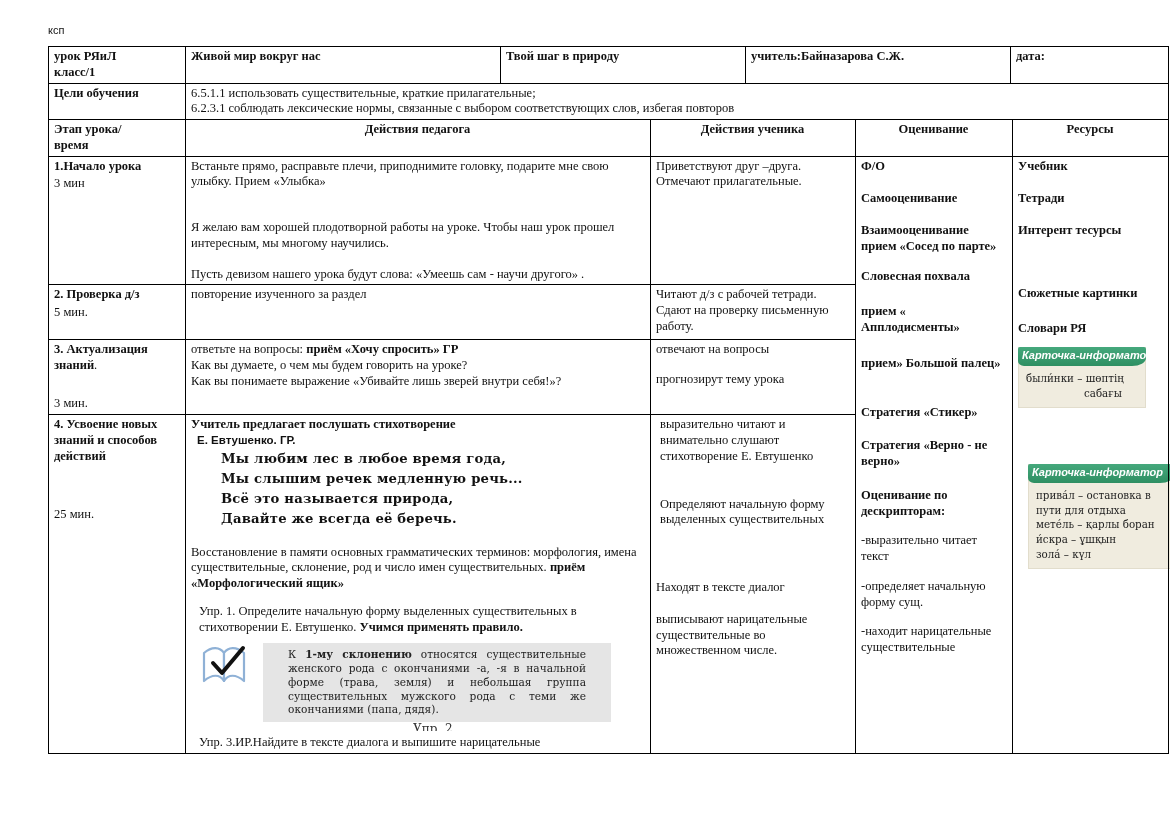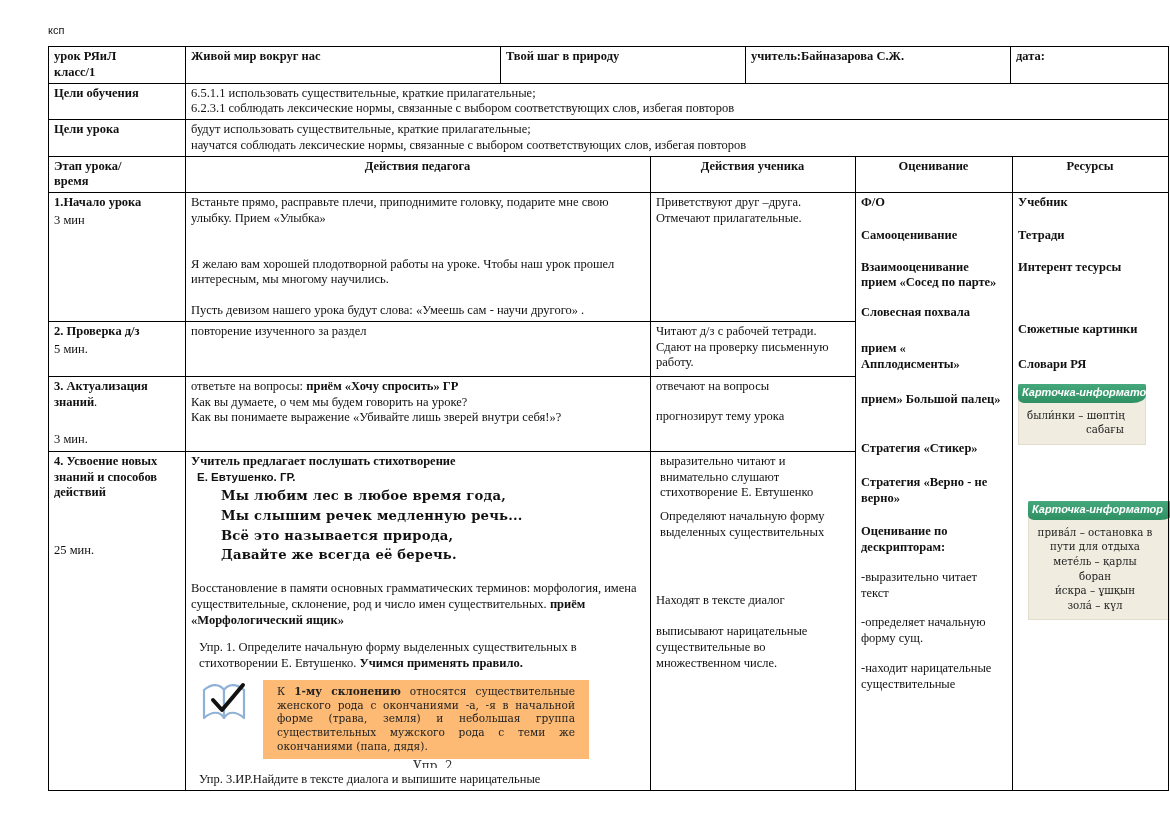--- a/index.html
+++ b/index.html
@@ -14,33 +14,33 @@
   .i{}
   p{margin:0;}
   .main{margin-top:-1px;}
   .hdr-center{text-align:center;}
   .time{margin-top:2px;}
   
   .poem{margin:2px 0 0 30px;font-family:"DejaVu Serif",serif;font-size:13.2px;font-weight:bold;line-height:1.5;letter-spacing:.2px;}
   .author{margin-left:6px;font-family:"Liberation Sans",sans-serif;font-size:11.5px;font-weight:bold;}
   
   .rule-row{display:flex;align-items:flex-start;gap:12px;margin:8px 0 0 8px;}
-  .rule-box{width:298px;background:#fdba74;padding:5px 14px;font-family:"DejaVu Serif",serif;
+  .rule-box{width:298px;background:#e5e5e5;padding:5px 25px;font-family:"DejaVu Serif",serif;
             font-size:10.6px;line-height:1.3;text-align:justify;color:#222;}
   .rule-cut{height:9px;overflow:hidden;margin-left:150px;font-family:"DejaVu Serif",serif;font-size:12px;color:#333;}
   
   .as-p{font-weight:bold;}
   .jst{text-align:justify;}
   .plain{font-weight:normal;}
   
   .card{width:128px;background:#f0ecdf;box-shadow:0 0 0 1px #e2ddcc inset;}
   .card-banner{background:linear-gradient(180deg,#45a87c,#2e8f62);color:#fff;font-style:italic;font-weight:bold;
                font-family:"Liberation Sans",sans-serif;font-size:11px;padding:2px 4px 3px 4px;
                border-radius:2px 2px 14px 6px / 2px 2px 8px 5px;white-space:nowrap;overflow:hidden;}
-  .card-body{padding:5px 20px 8px 8px;font-family:"DejaVu Serif",serif;font-size:10.3px;line-height:1.42;color:#222;text-align:center;}
+  .card-body{padding:5px 8px 8px 8px;font-family:"DejaVu Serif",serif;font-size:10.3px;line-height:1.42;color:#222;}
   .card2{width:146px;margin-left:10px;}
   .card1-line2{margin-left:58px;}
 </style>
 </head>
 <body>
 
 <div class="page">
   <div class="corner">ксп</div>
 
   <div class="doc">
@@ -62,27 +62,20 @@
         <td class="b">Живой мир вокруг нас</td>
         <td class="b">Твой шаг в природу</td>
         <td class="b">учитель:Байназарова С.Ж.</td>
         <td class="b">дата:</td>
       </tr>
       <tr style="height:35px">
         <td class="b">Цели обучения</td>
         <td colspan="4">
           <p>6.5.1.1 использовать существительные, краткие прилагательные;</p>
           <p>6.2.3.1 соблюдать лексические нормы, связанные с выбором соответствующих слов, избегая повторов</p>
-        </td>
-      </tr>
-      <tr style="height:31px">
-        <td class="b">Цели урока</td>
-        <td colspan="4">
-          <p>будут использовать существительные, краткие прилагательные;</p>
-          <p>научатся соблюдать лексические нормы, связанные с выбором соответствующих слов, избегая повторов</p>
         </td>
       </tr>
     </tbody>
       </table>
 
     <table class="main">
       <colgroup>
           <col style="width:137px">
           <col style="width:465px">
           <col style="width:205px">
@@ -204,21 +197,21 @@
               <div class="rule-box">
                 <span>К </span><b>1-му склонению</b><span> относятся существительные женского рода с окончаниями -а, -я в начальной форме (</span><span class="i">трава, земля</span><span>) и небольшая группа существительных мужского рода с теми же окончаниями (</span><span class="i">папа, дядя</span><span>).</span>
               </div>
               <div class="rule-cut">Упр. 2</div>
             </div>
           </div>
           <p style="margin-top:4px;margin-left:8px">Упр. 3.ИР.Найдите в тексте диалога и выпишите нарицательные</p>
         </td>
         <td>
           <p style="padding-left:4px">выразительно читают и внимательно слушают стихотворение Е. Евтушенко</p>
-          <p style="margin-top:8px;padding-left:4px">Определяют начальную форму выделенных существительных</p>
+          <p style="margin-top:32px;padding-left:4px">Определяют начальную форму выделенных существительных</p>
           <p style="margin-top:52px">Находят в тексте диалог</p>
           <p style="margin-top:16px">выписывают  нарицательные существительные во множественном числе.</p>
         </td>
       </tr>
     </tbody>
       </table>
   </div>
 </div>
 
 </body></html>

